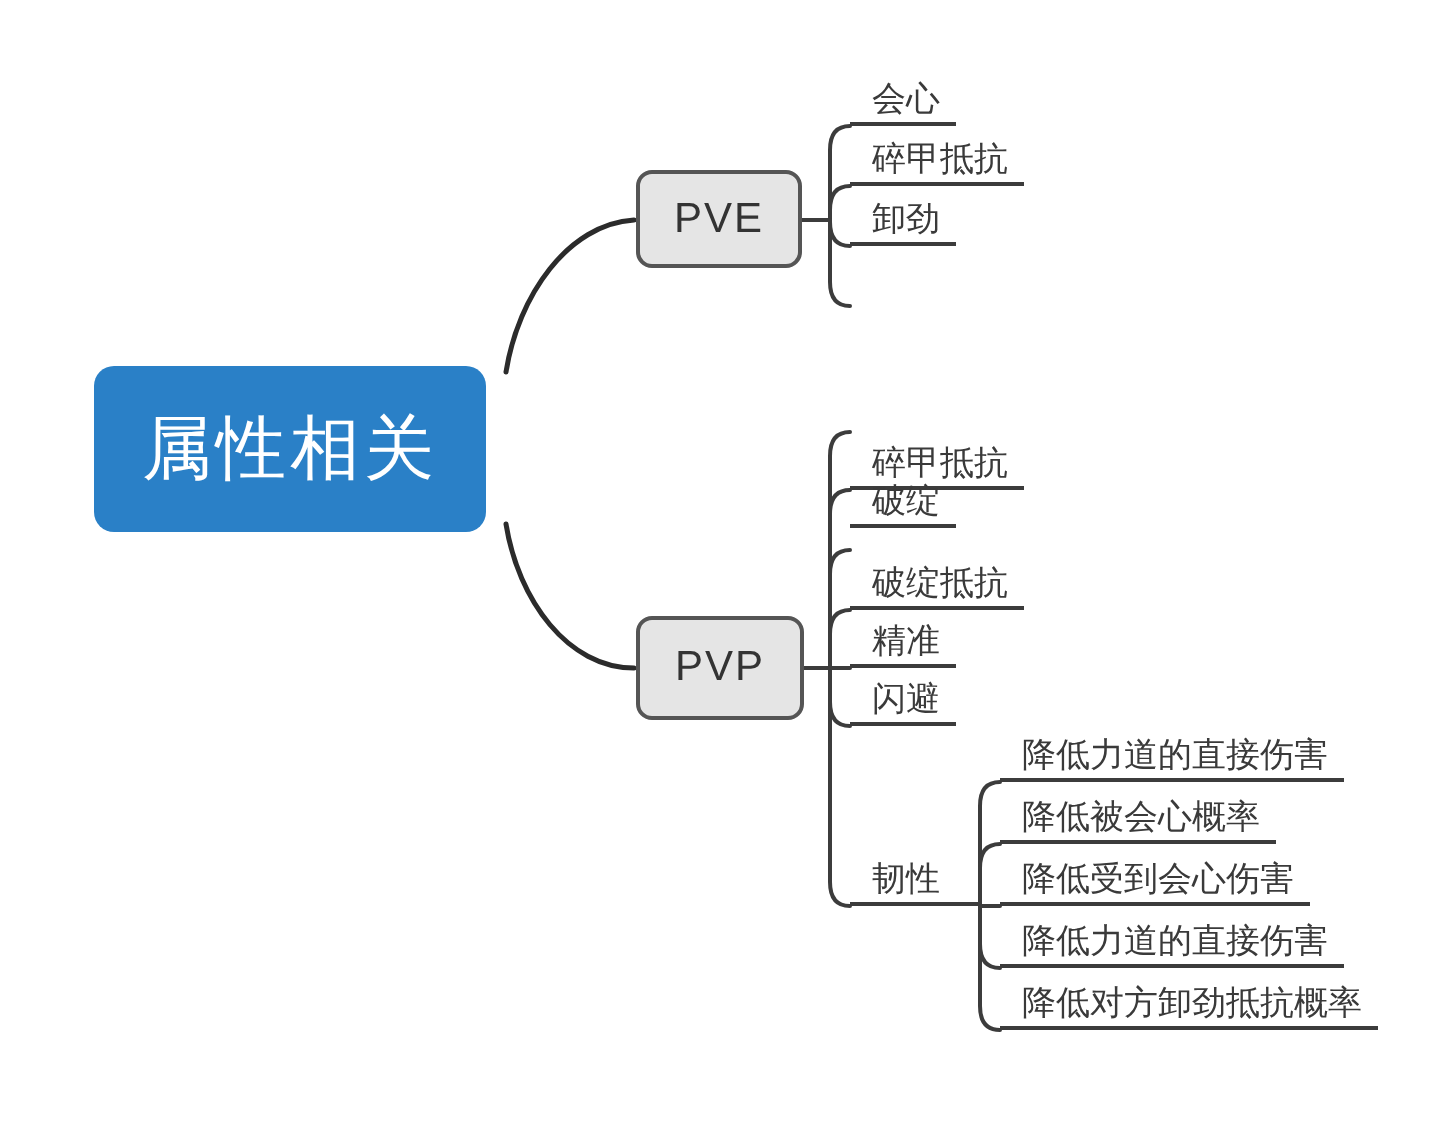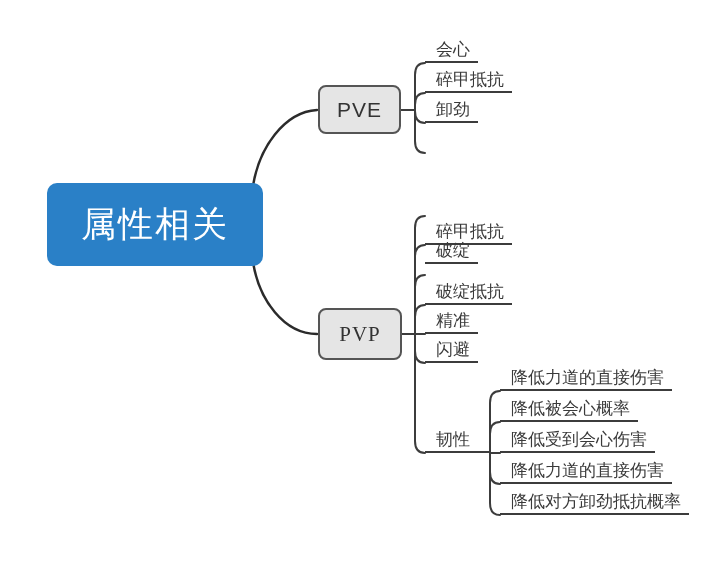--- a/index.html
+++ b/index.html
@@ -26,21 +26,21 @@
     fill: none;
     stroke-linecap: round;
     stroke-linejoin: round;
   }
   .edge-root { stroke: #2b2b2b; stroke-width: 2.5; }
   .edge-leaf { stroke: #3c3c3c; stroke-width: 2; }
   .root-node {
     position: absolute;
     left: 47px;
     top: 183px;
-    width: 216px;
+    width: 196px;
     height: 83px;
     background: #2a80c7;
     border-radius: 10px;
     display: flex;
     align-items: center;
     justify-content: center;
     font-size: 35px;
     letter-spacing: 2px;
     color: #ffffff;
     cursor: pointer;
@@ -54,21 +54,21 @@
     display: flex;
     align-items: center;
     justify-content: center;
     font-size: 21px;
     letter-spacing: 1px;
     color: #333333;
     cursor: pointer;
     box-sizing: border-box;
   }
   .branch-pve { left: 318px; top: 85px; width: 83px; height: 49px; }
-  .branch-pvp { left: 318px; top: 308px; width: 84px; height: 52px; font-family: Liberation Serif, serif; }
+  .branch-pvp { left: 318px; top: 308px; width: 84px; height: 52px; }
   .leaf {
     position: absolute;
     font-size: 17px;
     line-height: 20px;
     padding: 0 8px 1px 11px;
     border-bottom: 2px solid #3c3c3c;
     color: #3a3a3a;
     white-space: nowrap;
     cursor: pointer;
     box-sizing: border-box;

